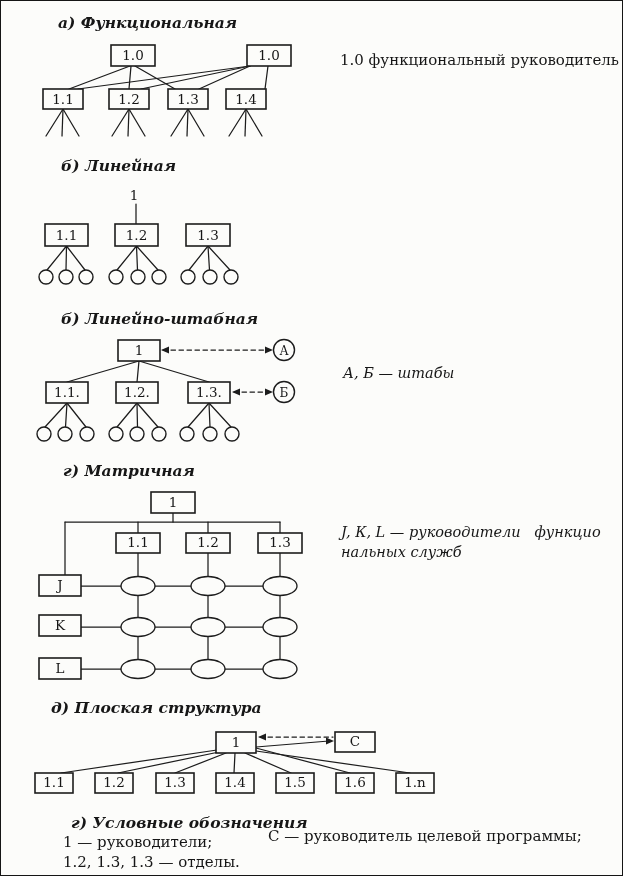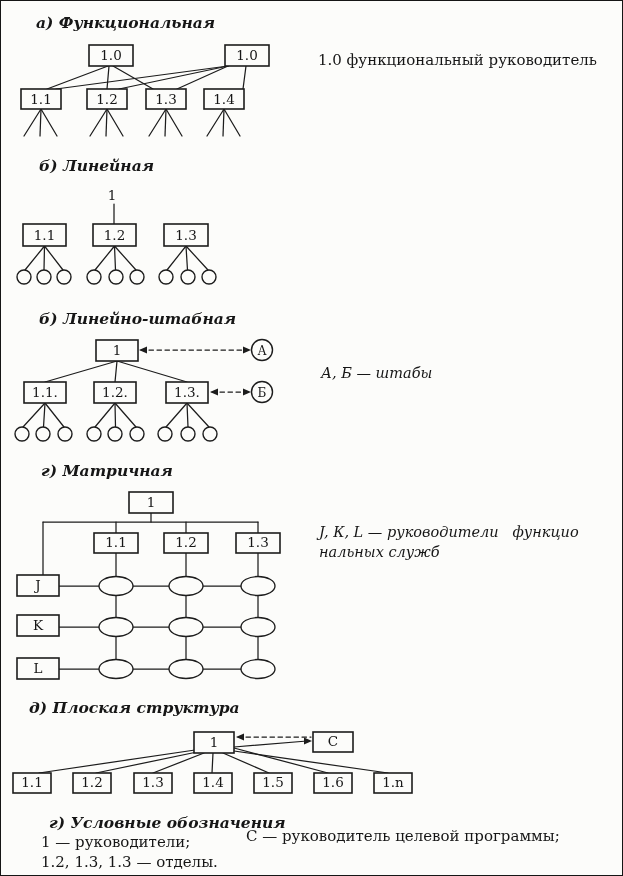--- a/index.html
+++ b/index.html
@@ -4,20 +4,21 @@
 <style>
   html, body { margin:0; padding:0; background:#e8e8e8; }
   .page {
     width:623px; height:876px;
     background:#fcfcfa;
     border:1px solid #151515;
     box-sizing:border-box;
     position:relative;
     overflow:hidden;
     font-family:"DejaVu Serif", serif;
+    padding-left:22px;
   }
   svg { display:block; }
   .bx   { fill:#fcfcfa; stroke:#1c1c1c; stroke-width:1.6; }
   .ln line { stroke:#1c1c1c; stroke-width:1.25; stroke-linecap:round; }
   .dash { stroke-dasharray:4.5 3.5; }
   .tri  { fill:#1c1c1c; stroke:none; }
   .circ { fill:#fcfcfa; stroke:#1c1c1c; stroke-width:1.4; }
   .ell  { fill:#fcfcfa; stroke:#1c1c1c; stroke-width:1.35; }
   .bl   { font-family:"DejaVu Serif", serif; font-size:13.5px; fill:#161616; text-anchor:middle; }
   .bl-sm{ font-family:"DejaVu Serif", serif; font-size:12px;  fill:#161616; text-anchor:middle; }

